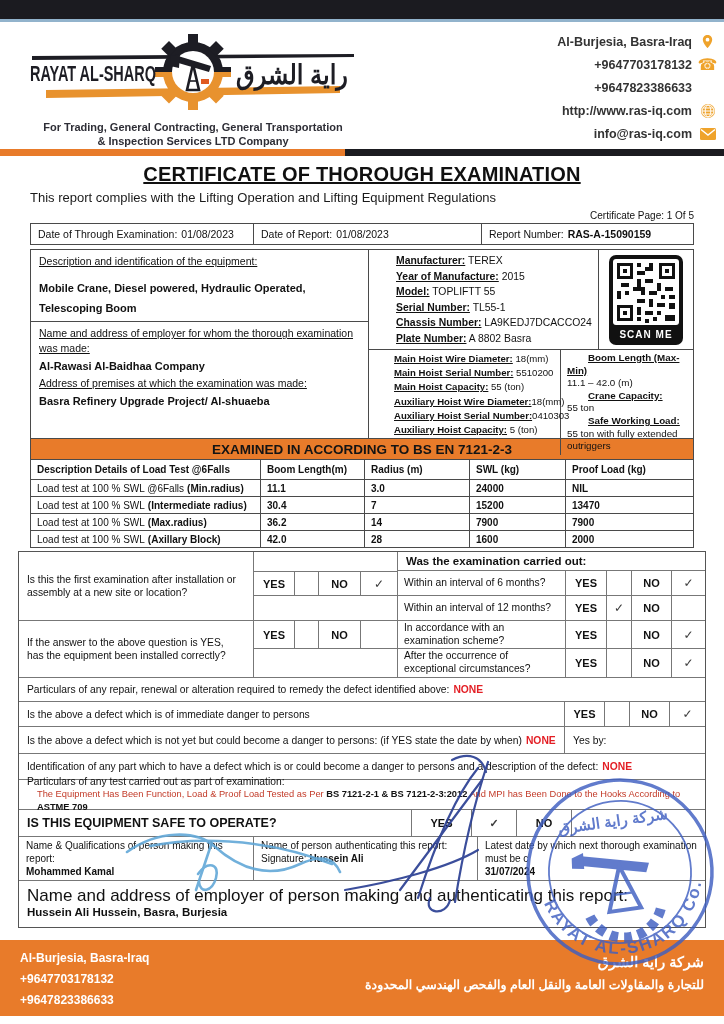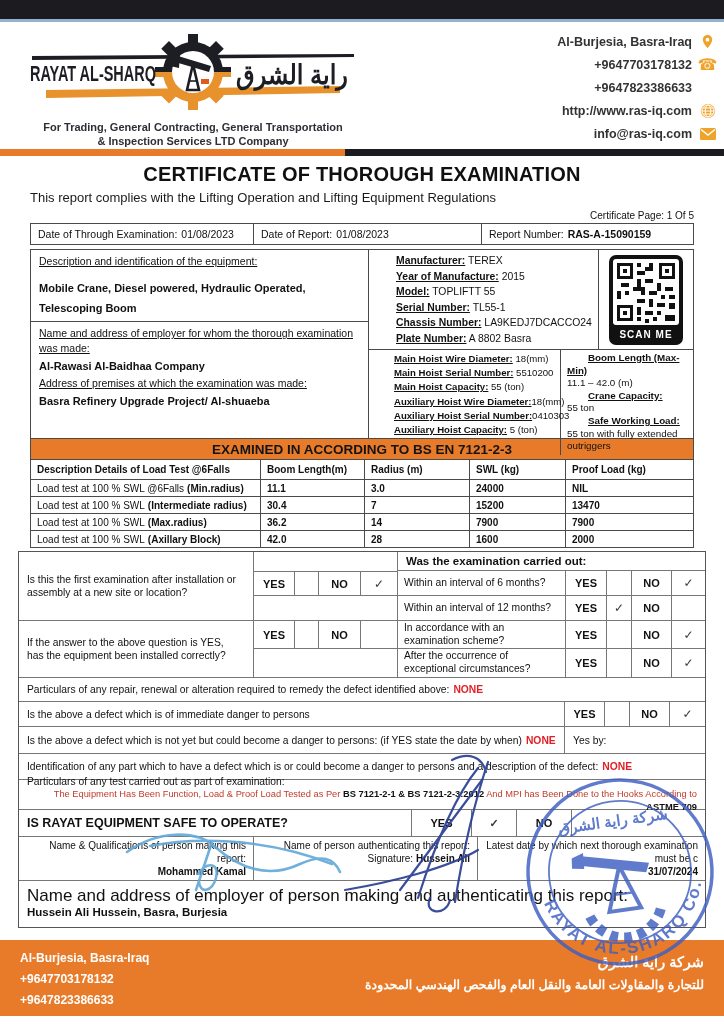--- a/index.html
+++ b/index.html
@@ -19,21 +19,21 @@
   .contact-text { font-size:12.5px; font-weight:600; color:#333; margin-right:7px; }
   .contact-icon { width:17px; height:17px; display:flex; align-items:center; justify-content:center; }
   .phone-glyph { color:#EFA32B; font-size:16px; line-height:16px; }
 
   
   .divider { display:flex; height:7px; }
   .divider .d-orange { width:345px; background:#E87B2A; }
   .divider .d-black { flex:1; background:#1b1b20; }
 
   .main { padding:0 30px; }
-  .title { margin-top:7px; text-align:center; font-size:20px; font-weight:bold; color:#101010; letter-spacing:.2px; }
+  .title { margin-top:7px; text-align:center; font-size:20px; font-weight:bold; color:#101010; letter-spacing:.2px;text-decoration:underline; }
   .subtitle { margin-top:4px; text-align:left; font-size:13px; color:#1a1a1a; }
   .page-label { margin-top:5px; text-align:right; font-size:10px; color:#111; }
 
   .bordered { border:1.5px solid #4a4a4a; }
   .date-table { display:flex; margin-top:2px; height:22px; }
   .date-cell { display:flex; align-items:center; padding:0 7px; font-size:10.5px; color:#111; white-space:nowrap; }
   .date-cell + .date-cell { border-left:1.5px solid #4a4a4a; }
   .dc1 { width:222px; } .dc2 { width:228px; } .dc3 { flex:1; }
   .lab { margin-right:4px; }
   .bold { font-weight:bold; }
@@ -92,21 +92,21 @@
   .q-right { flex:1; display:flex; flex-direction:column; }
   .qr-head { height:19px; display:flex; align-items:center; padding:0 8px; font-weight:bold; font-size:11.5px; border-bottom:1.2px solid #777; }
   .qr-row { display:flex; border-bottom:1.2px solid #777; }
   .qr-row:last-child { border-bottom:none; }
   .qr-q { width:168px; border-right:1.2px solid #777; padding:1px 6px; display:flex; align-items:center; line-height:12.5px; }
   .r1 { height:25px; } .r2 { height:25px; } .r3 { height:28px; } .r4 { height:27.6px; }
   .qr-yn { flex:1; display:flex; }
   .qr-yn .yn-cell { height:100%; }
   .ryl { width:40px; } .ryc { width:25px; } .ryl2 { width:40px; } .ryc2 { flex:1; }
 
-  .full-row { border-top:1.2px solid #777; display:flex; align-items:center; padding:0 8px; line-height:13px;text-align:right; }
+  .full-row { border-top:1.2px solid #777; display:flex; align-items:center; padding:0 8px; line-height:13px; }
   .row-repair { height:24px; }
   .row-danger { height:25px; padding:0; }
   .row-danger .dr-label { flex:1; display:flex; align-items:center; padding:0 8px; }
   .dr-yn { width:141px; display:flex; align-self:stretch; }
   .dr-yn .yn-cell { border-left:1.2px solid #777; height:100%; }
   .dr-yn .ryl { width:40px; } .dr-yn .ryc { width:25px; } .dr-yn .ryl2 { width:40px; } .dr-yn .ryc2 { flex:1; }
   .row-notyet { height:27px; padding:0; }
   .row-notyet .ny-label { flex:1; display:flex; align-items:center; padding:0 8px; }
   .ny-yesby { width:141px; align-self:stretch; display:flex; align-items:center; padding:0 8px; border-left:1.2px solid #777; }
   .row-ident { height:26px; }
@@ -509,21 +509,21 @@
       </div>
 
       <div class="full-row row-test">
         <div>Particulars of any test carried out as part of examination:</div>
         <div class="test-line2">
           <span>The Equipment Has Been Function, Load &amp; Proof Load Tested as Per </span><b>BS 7121-2-1 &amp; BS 7121-2-3:2012</b><span> And MPI has Been Done to the Hooks According to </span><b>ASTME 709</b>
         </div>
       </div>
 
       <div class="full-row row-safe">
-        <div class="safe-label">IS RAYAT EQUIPMENT SAFE TO OPERATE?</div>
+        <div class="safe-label">IS THIS EQUIPMENT SAFE TO OPERATE?</div>
         <div class="safe-cell sc-yes">YES</div>
         <div class="safe-cell sc-chk check">✓</div>
         <div class="safe-cell sc-no">NO</div>
         <div class="safe-cell sc-rest"></div>
       </div>
 
       <div class="full-row row-sign">
         <div class="sign-cell sg1">
           <div>Name &amp; Qualifications of person making this report:</div>
           <div class="bold">Mohammed Kamal</div>

